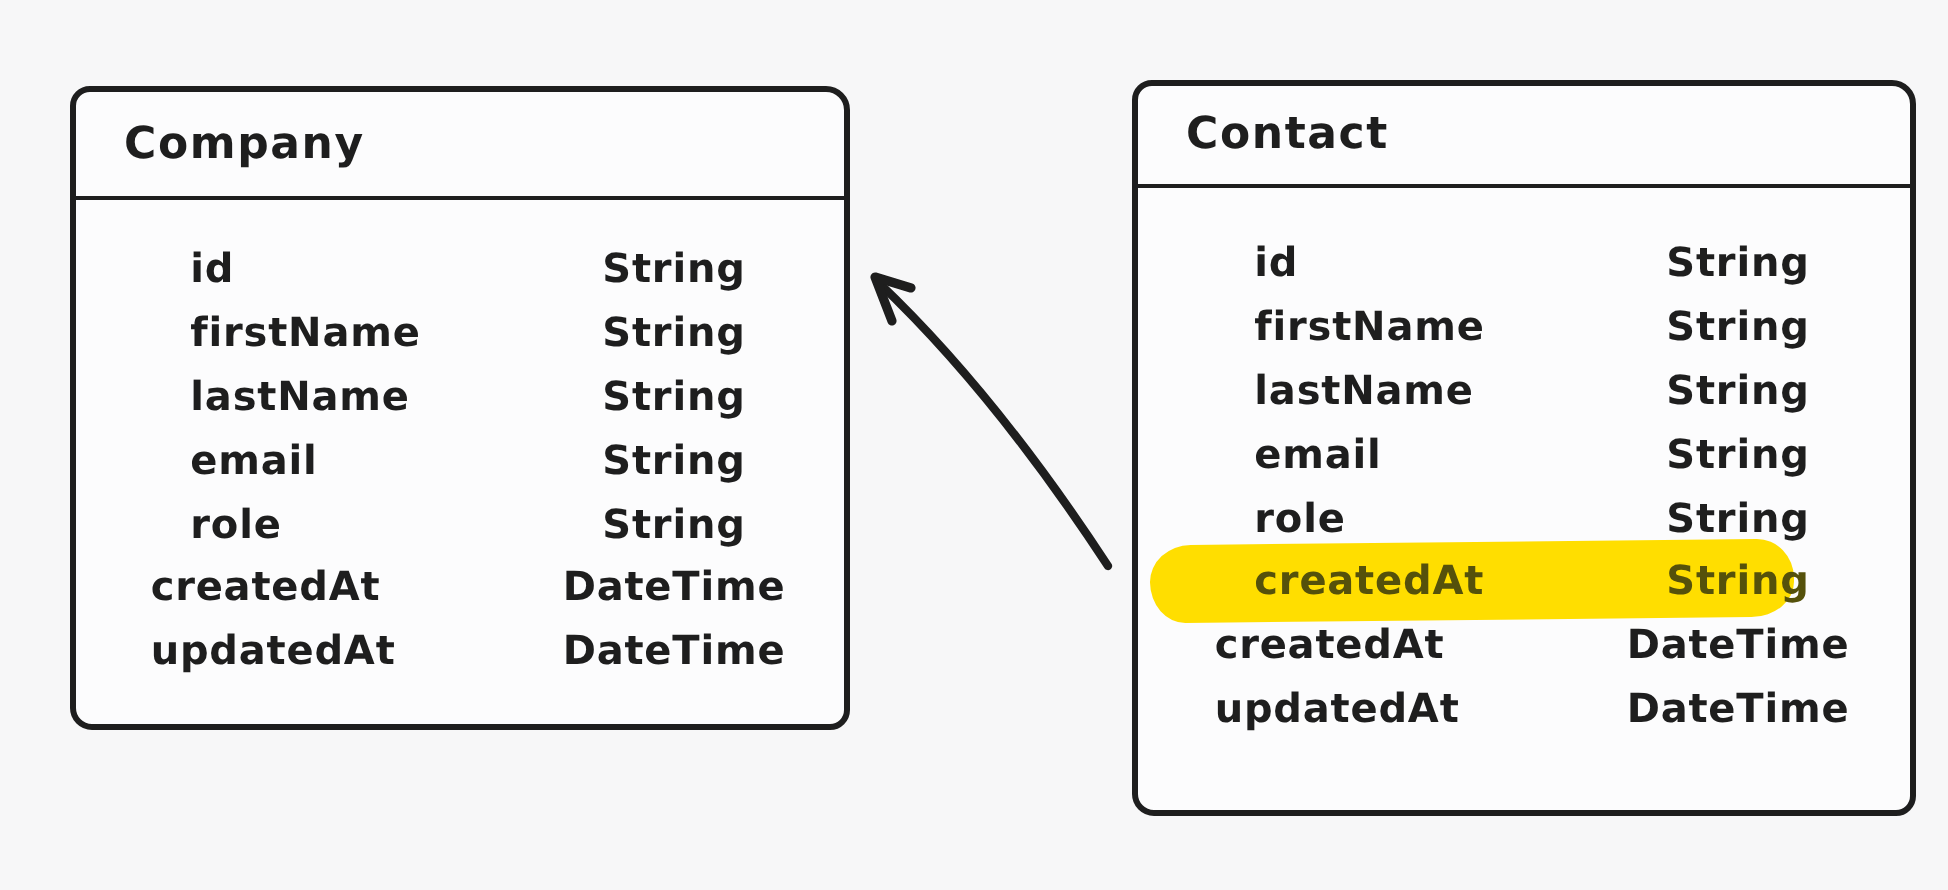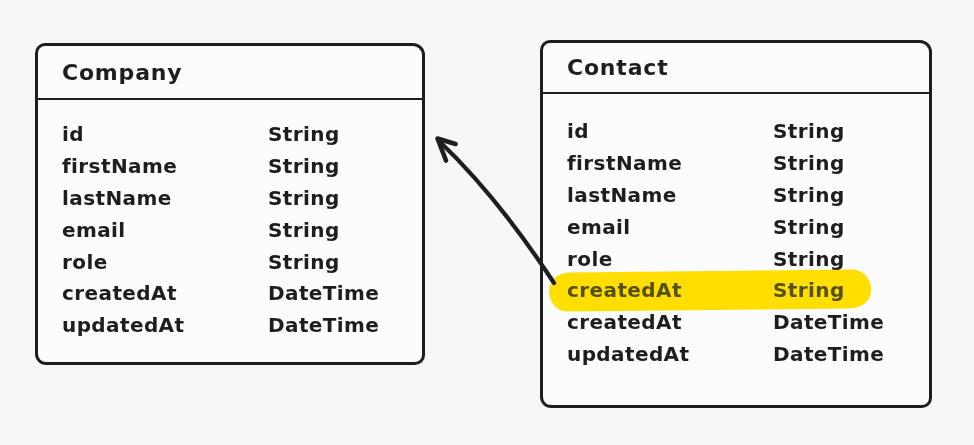--- a/index.html
+++ b/index.html
@@ -18,21 +18,21 @@
   }
   .card {
     position: absolute;
     box-sizing: border-box;
     background: var(--card-bg, #fcfcfd);
     border: 3px solid var(--ink, #1e1e1e);
     border-radius: 10px 12px 10px 11px;
     color: var(--ink, #1e1e1e);
   }
   .card--company { left: 35px; top: 43px; width: 390px; height: 322px; }
-  .card--contact { left: 540px; top: 40px; width: 392px; height: 368px; }
+  .card--contact { left: 566px; top: 40px; width: 392px; height: 368px; }
 
   .card-title {
     box-sizing: border-box;
     display: flex;
     align-items: center;
     padding-left: 24px;
     font-size: 22px;
     font-weight: 700;
     letter-spacing: 0.8px;
     border-bottom: 2.5px solid var(--ink, #1e1e1e);
@@ -47,20 +47,21 @@
   .card--contact .card-rows { padding-top: 21px; }
 
   .row {
     position: relative;
     display: flex;
     height: 31.9px;
     align-items: center;
     font-size: 20px;
     font-weight: 700;
     letter-spacing: 0.4px;
+    justify-content: center;
   }
   .row .fname {
     position: relative;
     z-index: 2;
     width: 206px;
     flex: 0 0 206px;
     white-space: nowrap;
   }
   .row .ftype {
     position: relative;

